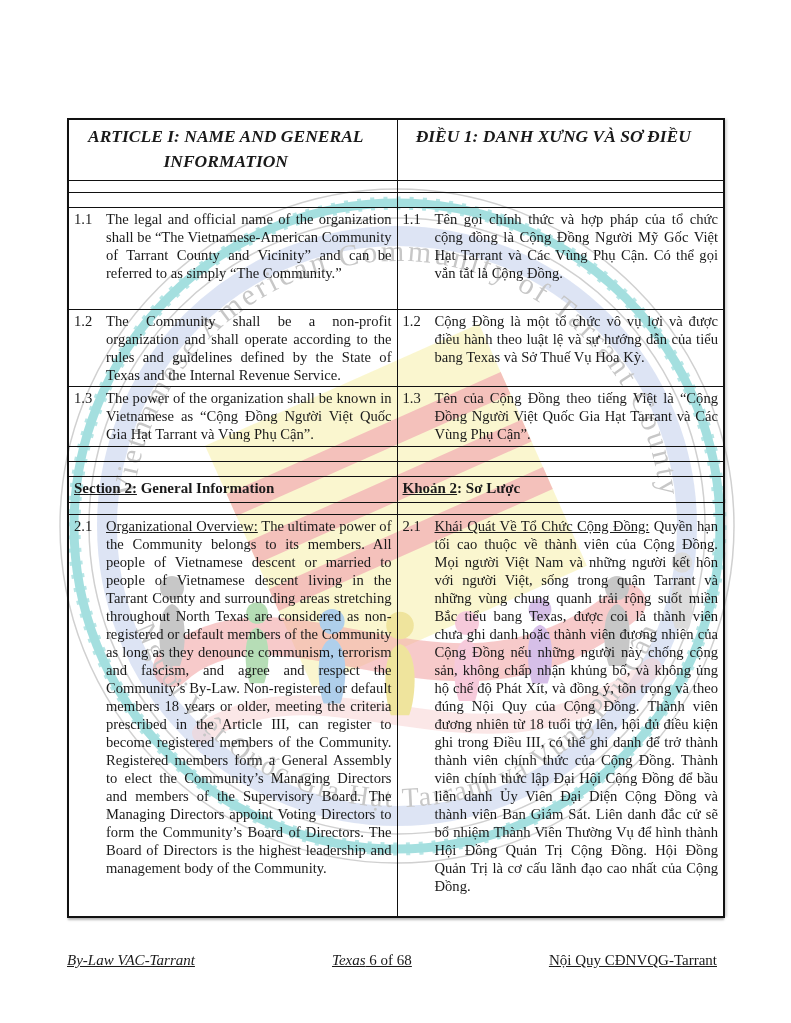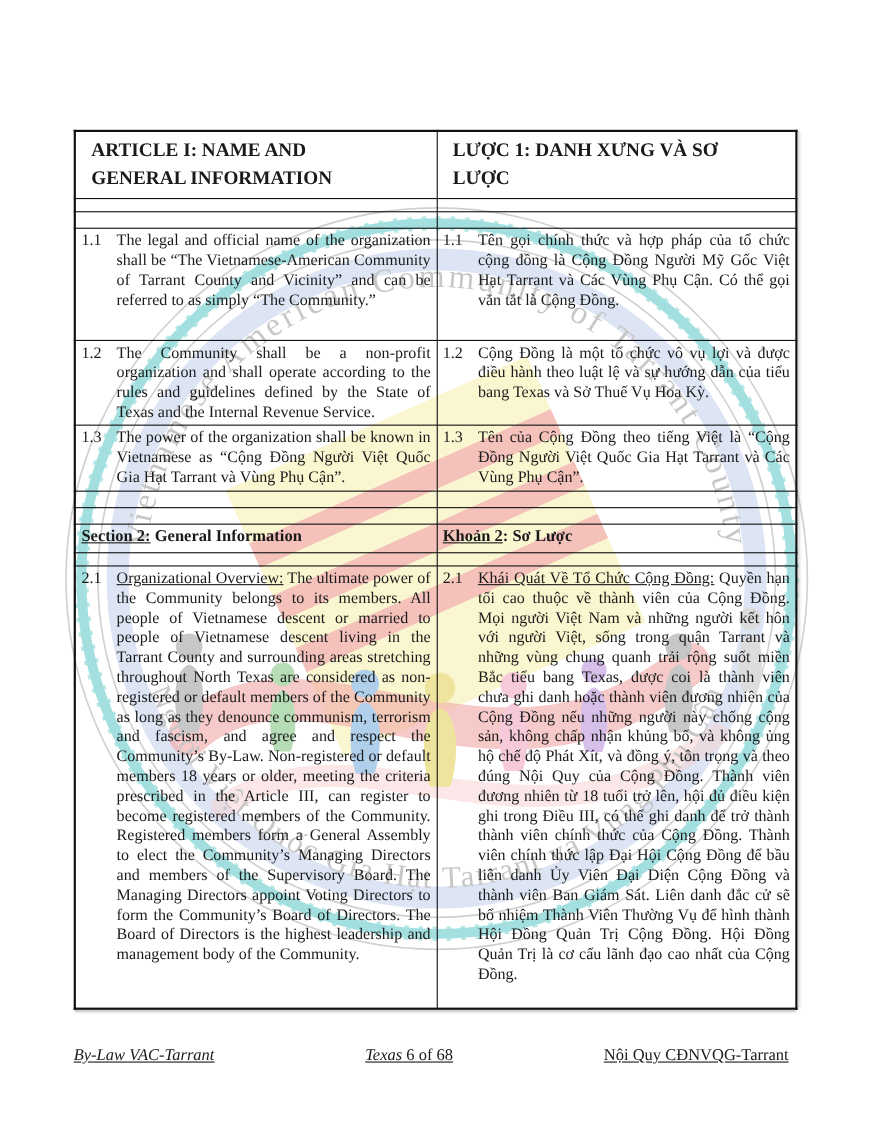--- a/index.html
+++ b/index.html
@@ -20,22 +20,22 @@
   .doc-table{
     position:absolute;left:67px;top:118px;width:658px;z-index:1;
     border-collapse:collapse;table-layout:fixed;
     box-shadow:0 3px 2px -1px rgba(120,120,120,.55), 3px 0 2px -1px rgba(150,150,150,.35);
   }
   .doc-table td{
     border:1px solid #111;vertical-align:top;padding:0;background:transparent;
   }
   .doc-table{border:2px solid #111;}
   td.hdr{
-    font-weight:bold;font-size:17.5px;line-height:25px;text-align:left;
-    padding:4px 28px 4px 14px;height:52px;
+    font-weight:bold;font-size:17.5px;line-height:25px;text-align:center;
+    padding:4px 28px 4px 14px;height:52px;font-style:italic;
   }
   td.spacer-sm{height:11px;}
   td.spacer-md{height:14px;}
   td.sectionrow{
     font-weight:bold;font-size:15px;line-height:20px;padding:1px 4px 2px 5px;height:22px;
   }
   td.itemcell{padding:2px 2px 2px 2px;margin-left:20px;}
   .item{display:flex;font-size:14.6px;line-height:18px;}
   .item .num{flex:none;width:32px;padding-left:3px;}
   .item .txt{flex:1;text-align:justify;padding-right:3px;}
@@ -125,21 +125,21 @@
 
   <table class="doc-table">
     <colgroup>
         <col style="width:329px">
         <col>
       </colgroup>
 
     <tbody>
         <tr>
       <td class="hdr">ARTICLE I: NAME AND GENERAL INFORMATION</td>
-      <td class="hdr">LƯỢC 1: DANH XƯNG VÀ SƠ LƯỢC</td>
+      <td class="hdr">ĐIỀU 1: DANH XƯNG VÀ SƠ ĐIỀU</td>
     </tr>
 
     <tr>
       <td class="spacer-sm"></td>
           <td class="spacer-sm"></td>
     </tr>
 
 
     <tr>
       <td class="spacer-md"></td>

